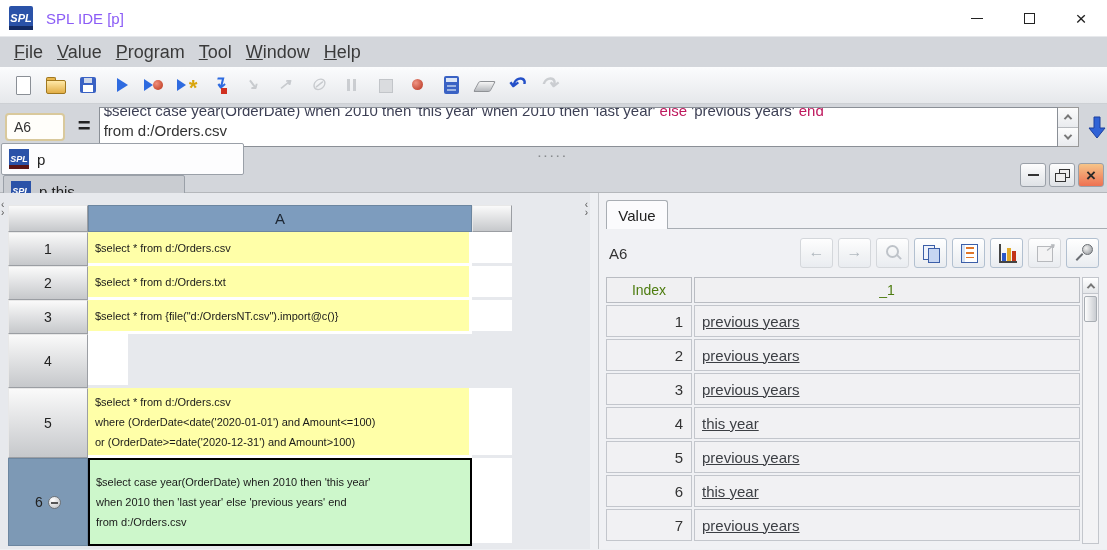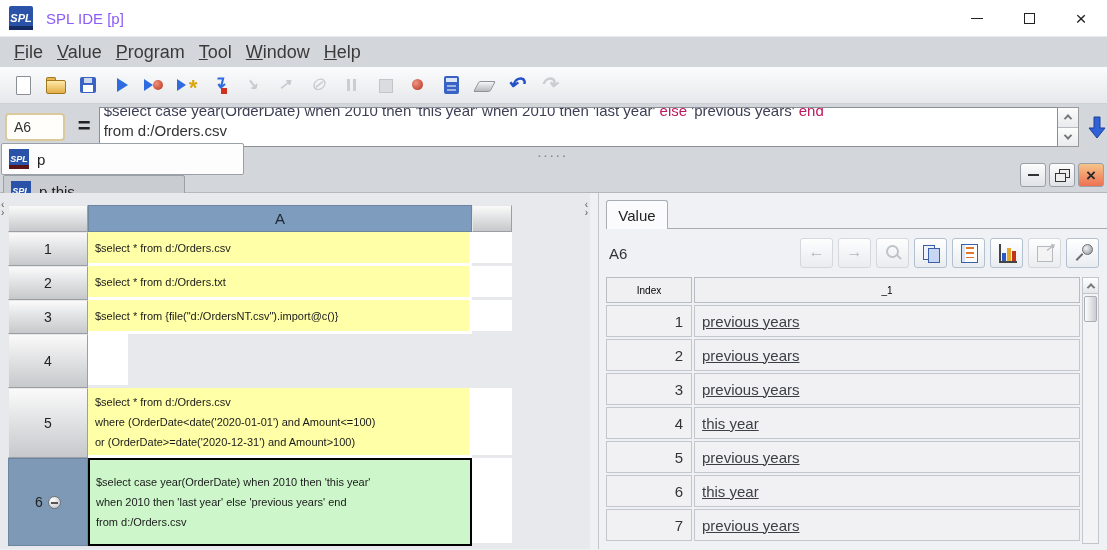--- a/index.html
+++ b/index.html
@@ -172,21 +172,21 @@
   .vic-properties::after { content:"\2197"; position:absolute; right:0; top:-2px; font-size:11px; color:#b4b7bb; font-weight:bold; }
   .vic-pushpin::before { content:""; position:absolute; left:9px; top:1px; width:9px; height:9px; border-radius:50%;
         background:radial-gradient(circle at 35% 35%,#f2f2f2,#8d9196); border:1px solid #6b6f74; }
   .vic-pushpin::after { content:""; position:absolute; left:2px; top:13px; width:9px; height:2px;
         background:#6b6f74; transform:rotate(135deg); }
 
   .vtable { display:flex; width:calc(100% - 8px); }
   .vt-cols { flex:1; }
   .vt-hrow, .vt-row { display:flex; gap:2px; margin-bottom:2px; }
   .vt-hcell { height:26px; background:#f0f0f2; border:1px solid #b9bcc2; display:flex; align-items:center;
-        justify-content:center; font-size:10px; color:#000000; }
+        justify-content:center; font-size:14px; color:#4d7c0f; }
   .vt-cell { height:32px; background:#f1f1f3; border:1px solid #c3c6cc; display:flex; align-items:center; font-size:15px; }
   .col-index { width:86px; }
   .col-value { flex:1; }
   .vt-index { justify-content:flex-end; padding-right:8px; color:#333; }
   .vt-value { padding-left:7px; color:#3c3f44; text-decoration:underline; }
   .vscroll { width:17px; margin-left:2px; background:#f3f3f5; border:1px solid #c3c6cc; display:flex;
         flex-direction:column; align-items:center; height:267px; }
   .vs-up { width:15px; height:16px; background:linear-gradient(#fff,#e4e6e9); border-bottom:1px solid #c3c6cc;
         display:flex; align-items:center; justify-content:center; }
   .vs-thumb { width:13px; height:26px; margin-top:2px; background:linear-gradient(90deg,#fdfdfd,#c9ccd1);

